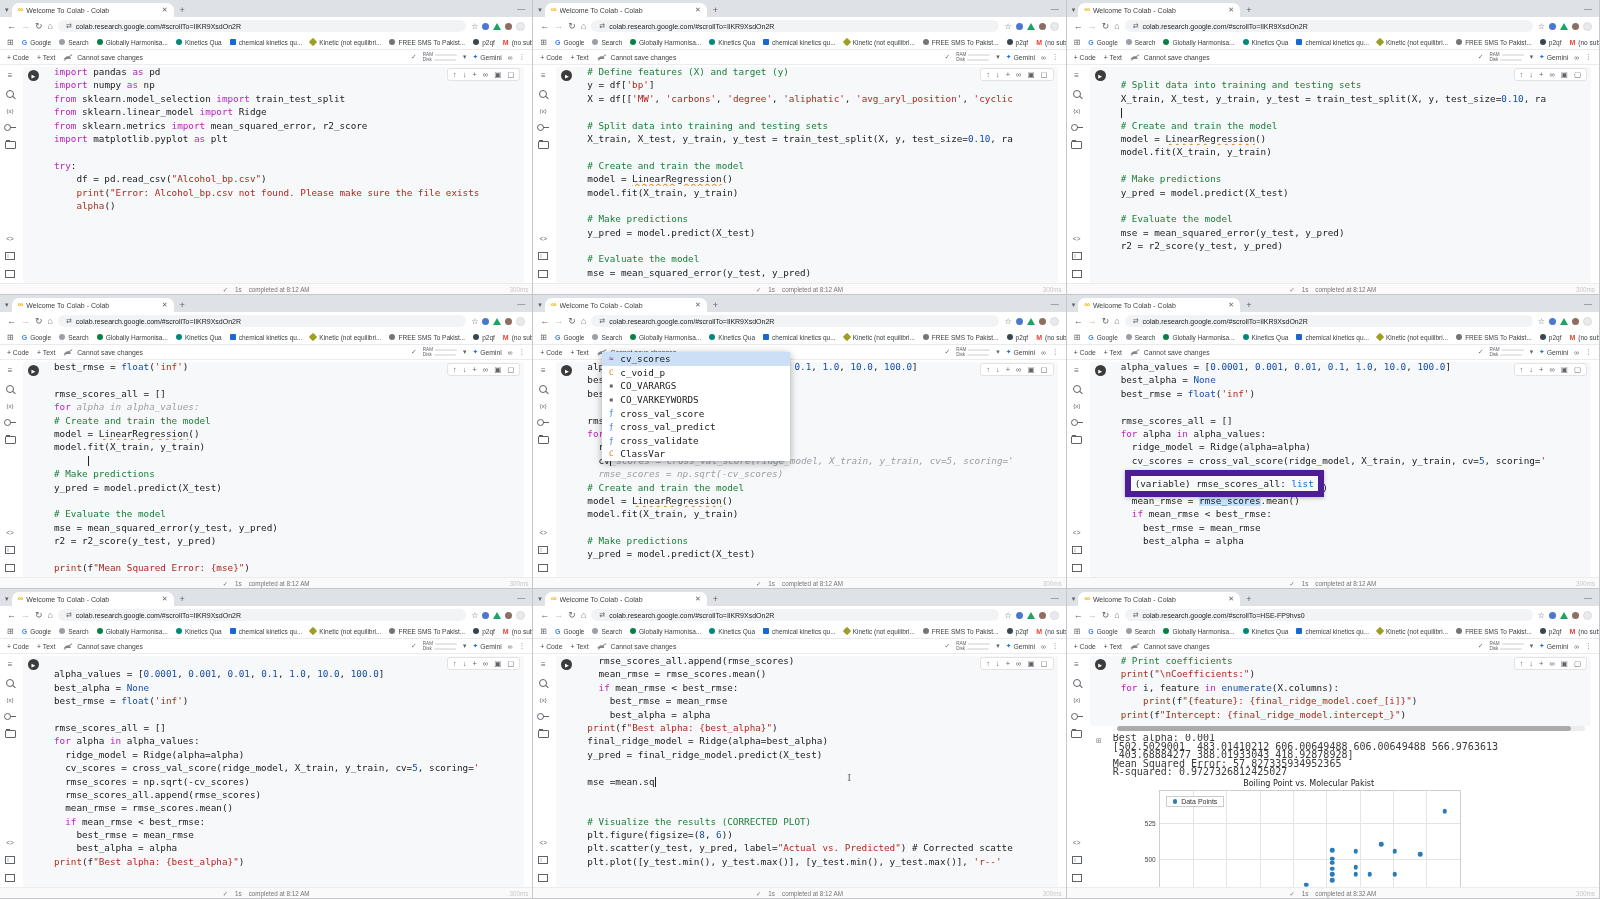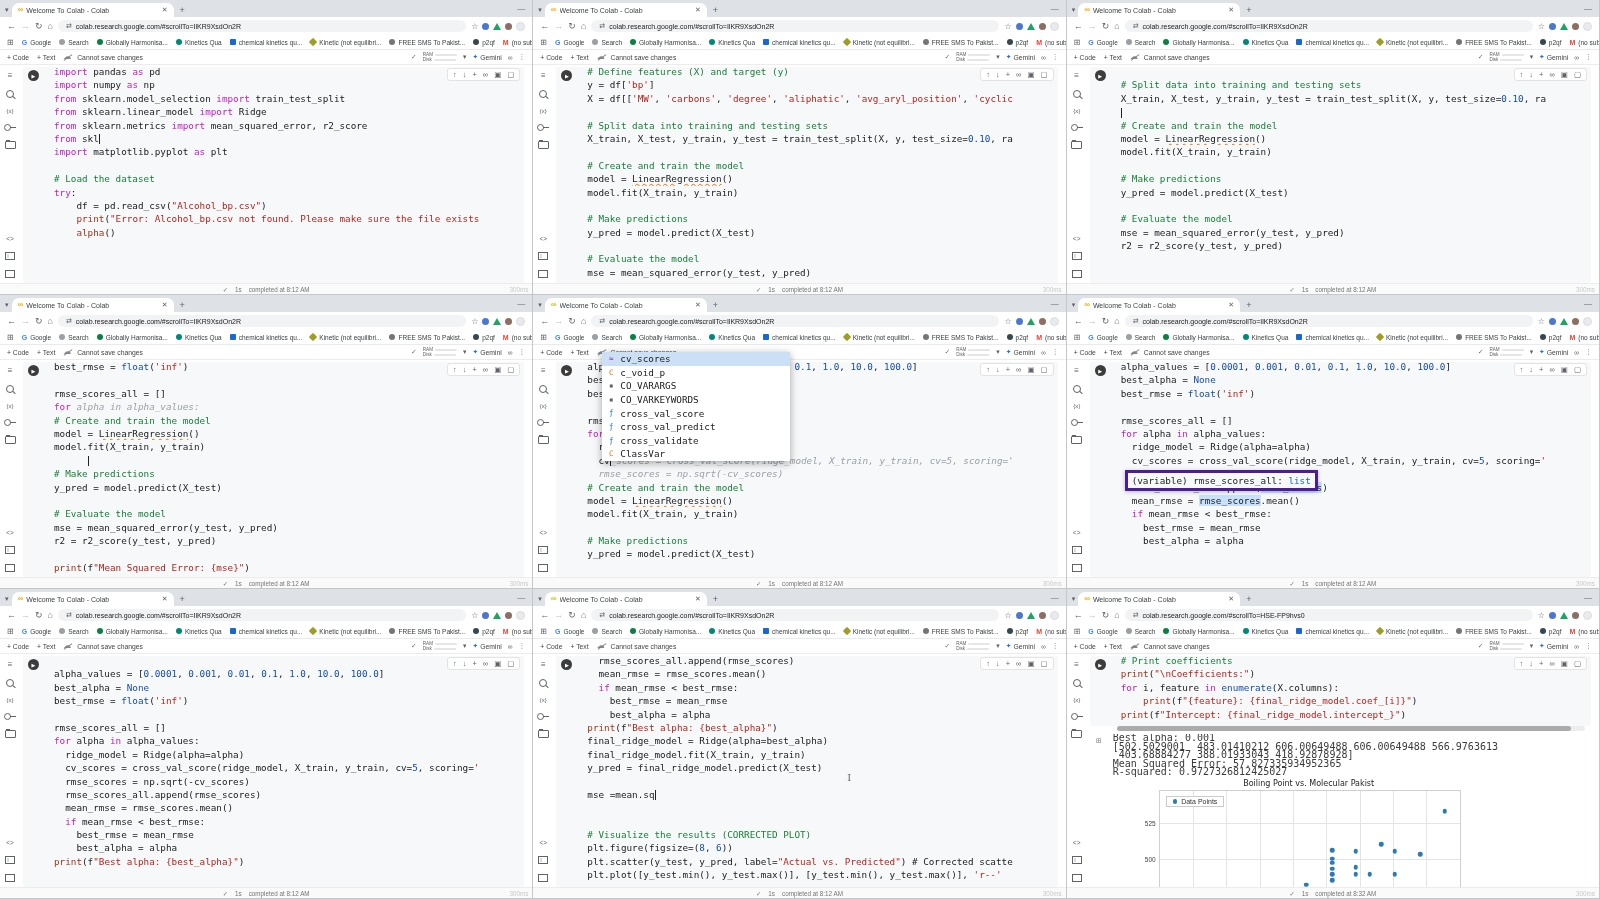--- a/index.html
+++ b/index.html
@@ -75,21 +75,21 @@
   .caret{display:inline-block;width:1px;height:10px;background:#202124;vertical-align:middle;}
   
   .statusbar{height:10px;flex:none;background:#fafafa;border-top:1px solid #ececec;display:flex;align-items:center;justify-content:center;gap:7px;font-size:6.3px;color:#757575;position:relative;}
   .statusbar .faint{position:absolute;right:4px;color:#c9c9c9;}
   
   .ac{position:absolute;z-index:20;background:#fff;box-shadow:0 2px 8px rgba(0,0,0,.35);font-family:"DejaVu Sans Mono",monospace;font-size:9.3px;width:188px;}
   .ac-row{height:13.6px;display:flex;align-items:center;gap:5px;padding:0 5px;color:#202124;}
   .ac-row.sel{background:#cbe0f7;}
   .ac-ic{width:8px;flex:none;font-size:7.5px;line-height:1;text-align:center;}
   
-  .tip{position:absolute;z-index:15;background:#f7f8f9;border:3px solid #4c1d95;box-shadow:0 1px 4px rgba(0,0,0,.25);font-family:"DejaVu Sans Mono",monospace;font-size:9.3px;padding:0 4px;line-height:15px;color:#202124;white-space:nowrap;}
+  .tip{position:absolute;z-index:15;background:#f7f8f9;border:6px solid #4c1d95;box-shadow:0 1px 4px rgba(0,0,0,.25);font-family:"DejaVu Sans Mono",monospace;font-size:9.3px;padding:0 4px;line-height:15px;color:#202124;white-space:nowrap;}
   .tip .ty{color:#1967d2;}
   .ibeam{position:absolute;z-index:8;color:#6a6a6a;font-size:10px;font-family:"DejaVu Serif",serif;}
   
   .hbar{position:absolute;left:30px;right:14px;top:72px;height:5px;background:#ededed;border-radius:3px;}
   .hbar .thumb{width:97%;height:5px;background:#ababab;border-radius:3px;}
   .output{position:absolute;left:0;right:0;top:80px;bottom:0;overflow:hidden;}
   .out-ic{position:absolute;left:9px;top:3px;font-size:7px;color:#80868b;}
   .out-lines{margin-left:26px;font-family:"DejaVu Sans Mono",monospace;font-size:10px;line-height:8.6px;color:#3a3a3a;white-space:pre;}
   
   .chart{position:relative;margin:2px 0 0 46px;width:330px;}
@@ -219,24 +219,22 @@
             <span>∞</span>
             <span>▣</span>
             <span>▢</span>
           </div>
         <div class="code-lines">
             <div class="ln"><span class="k">import</span> pandas <span class="k">as</span> pd</div>
             <div class="ln"><span class="k">import</span> numpy <span class="k">as</span> np</div>
             <div class="ln"><span class="k">from</span> sklearn.model_selection <span class="k">import</span> train_test_split</div>
             <div class="ln"><span class="k">from</span> sklearn.linear_model <span class="k">import</span> Ridge</div>
             <div class="ln"><span class="k">from</span> sklearn.metrics <span class="k">import</span> mean_squared_error, r2_score</div>
-            <div class="ln"><span class="k">from</span> skl<span class="caret"></span></div>
             <div class="ln"><span class="k">import</span> matplotlib.pyplot <span class="k">as</span> plt</div>
             <div class="ln">&nbsp;</div>
-            <div class="ln"><span class="c"># Load the dataset</span></div>
             <div class="ln"><span class="k">try</span>:</div>
             <div class="ln">    df = pd.read_csv(<span class="s">"Alcohol_bp.csv"</span>)</div>
             <div class="ln">    <span class="pr">print</span>(<span class="s">"Error: Alcohol_bp.csv not found. Please make sure the file exists</span></div>
             <div class="ln">    <span class="pr">alpha</span>()</div>
           </div>
       </div>
     </div>
     <div class="statusbar">
       <span>✓</span>
       <span>1s</span>
@@ -1249,21 +1247,20 @@
             <span>▢</span>
           </div>
         <div class="code-lines">
             <div class="ln">  rmse_scores_all.append(rmse_scores)</div>
             <div class="ln">  mean_rmse = rmse_scores.mean()</div>
             <div class="ln">  <span class="k">if</span> mean_rmse &lt; best_rmse:</div>
             <div class="ln">    best_rmse = mean_rmse</div>
             <div class="ln">    best_alpha = alpha</div>
             <div class="ln"><span class="pr">print</span>(f<span class="s">"Best alpha: {best_alpha}"</span>)</div>
             <div class="ln">final_ridge_model = Ridge(alpha=best_alpha)</div>
-            <div class="ln">final_ridge_model.fit(X_train, y_train)</div>
             <div class="ln">y_pred = final_ridge_model.predict(X_test)</div>
             <div class="ln">&nbsp;</div>
             <div class="ln">mse =mean.sq<span class="caret"></span></div>
             <div class="ln">&nbsp;</div>
             <div class="ln">&nbsp;</div>
             <div class="ln"><span class="c"># Visualize the results (CORRECTED PLOT)</span></div>
             <div class="ln">plt.figure(figsize=(<span class="n">8</span>, <span class="n">6</span>))</div>
             <div class="ln">plt.scatter(y_test, y_pred, label=<span class="s">"Actual vs. Predicted"</span>) # Corrected scatte</div>
             <div class="ln">plt.plot([y_test.min(), y_test.max()], [y_test.min(), y_test.max()], <span class="s">'r--'</span></div>
           </div>

